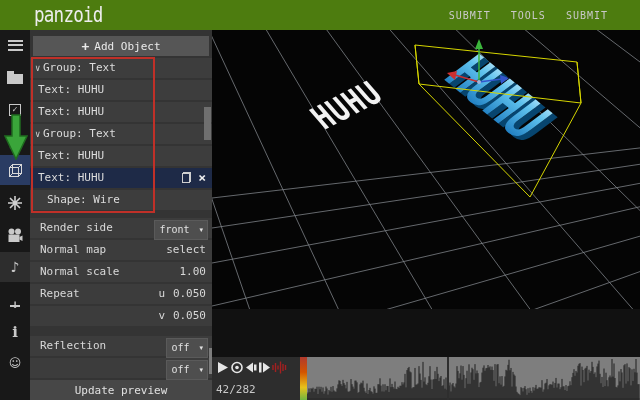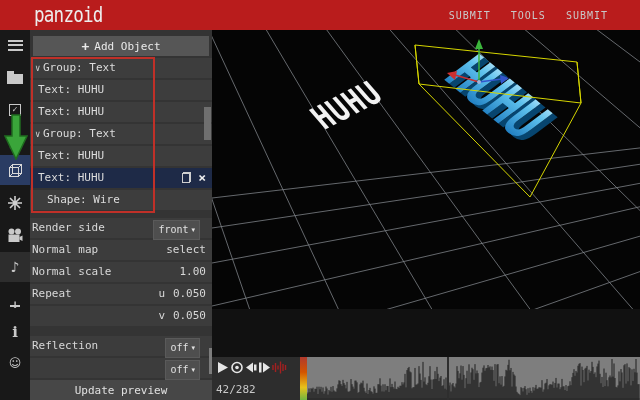--- a/index.html
+++ b/index.html
@@ -1,20 +1,20 @@
 <!DOCTYPE html>
 <html><head>
 <meta charset="utf-8">
 <style>
   * { margin:0; padding:0; box-sizing:border-box; }
   html,body { width:640px; height:400px; background:#111; overflow:hidden;
     font-family:"DejaVu Sans Mono","DejaVu Sans",monospace; }
 
   
-  #topbar { position:absolute; left:0; top:0; width:640px; height:30px; background:#b91c1c; z-index:10; }
+  #topbar { position:absolute; left:0; top:0; width:640px; height:30px; background:#4d7c0f; z-index:10; }
   #logo { position:absolute; left:34px; top:2px; font-size:22px; color:#ededed;
     transform:scaleX(.8); transform-origin:left center; letter-spacing:-1px; }
   #nav { position:absolute; right:32px; top:0; height:30px; display:flex; gap:20px; align-items:center; }
   #nav span { font-size:10px; color:#c9c9c9; letter-spacing:1px; cursor:pointer; }
 
   
   #rail { position:absolute; left:0; top:30px; width:30px; height:370px; background:#181818; z-index:9; }
   .rail-item { position:absolute; left:0; width:30px; height:30px; display:flex; align-items:center; justify-content:center; color:#c9c9c9; }
   .rail-item.sel { background:#2a3c63; }
   .rail-item.lit { background:#2d2d2d; }
@@ -45,25 +45,25 @@
   .rowicons { position:absolute; right:6px; top:3px; display:flex; gap:7px; align-items:center; }
   .copyic { width:9px; height:11px; position:relative; }
   .copyic:before { content:""; position:absolute; right:0; top:0; width:6px; height:8px; border:1px solid #cfcfcf; }
   .copyic:after  { content:""; position:absolute; left:0; bottom:0; width:6px; height:8px; border:1px solid #cfcfcf; background:#1e2a47; }
   .xic { color:#f0f0f0; font-size:13px; line-height:13px; font-weight:bold; }
   #red-box { position:absolute; left:1px; top:27px; width:124px; height:156px; border:2px solid #c03028; z-index:6; pointer-events:none; }
   #tree-scroll { position:absolute; left:174px; top:77px; width:7px; height:33px; background:#6f6f6f; }
   #panel-scroll { position:absolute; left:179px; top:318px; width:3px; height:26px; background:#7d7d7d; }
 
   .prow { position:absolute; left:0; width:182px; height:20px; background:#3c3c3c; color:#d8d8d8; font-size:11px; line-height:20px; }
-  .prow .lab { position:absolute; left:2px; }
+  .prow .lab { position:absolute; left:10px; }
   .prow .val { position:absolute; right:6px; }
   .prow .sub { position:absolute; right:47px; }
-  .dd { position:absolute; right:12px; top:2px; height:20px; background:#4e4e4e; border:1px solid #5a5a5a;
-    font-size:10px; line-height:14px; padding:0 4px; color:#e2e2e2; cursor:pointer; display:flex; gap:3px; align-items:center; }
+  .dd { position:absolute; right:4px; top:2px; height:20px; background:#4e4e4e; border:1px solid #5a5a5a;
+    font-size:10px; line-height:14px; padding:0 4px; color:#e2e2e2; cursor:pointer; display:flex; gap:10px; align-items:center; }
   .dd .arr { font-size:7px; font-family:"DejaVu Sans",sans-serif; }
   #update-btn { position:absolute; left:0; top:350px; width:182px; height:20px; background:#474747;
     color:#e0e0e0; font-size:11px; display:flex; align-items:center; justify-content:center; cursor:pointer; }
 
   
   #viewport { position:absolute; left:212px; top:30px; width:428px; height:279px; background:#050505; overflow:hidden; }
   #viewport svg { position:absolute; left:0; top:0; }
 
   
   #bottom { position:absolute; left:212px; top:309px; width:428px; height:91px; background:#2d2d2d;margin-top:48px; }

